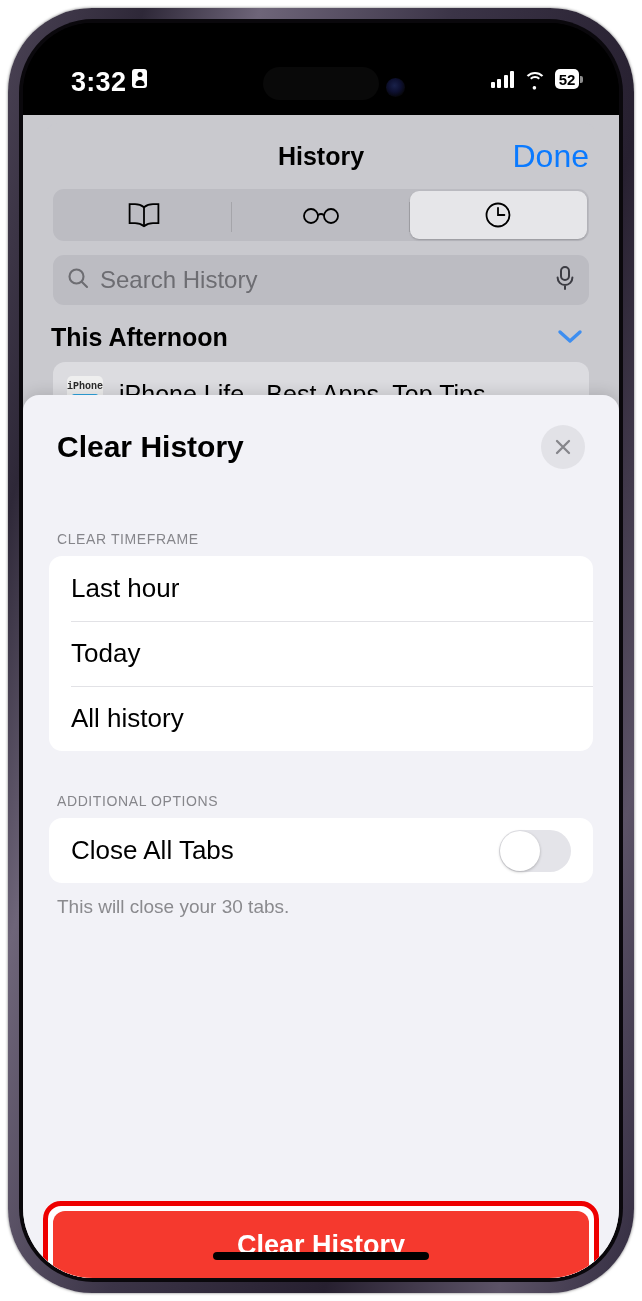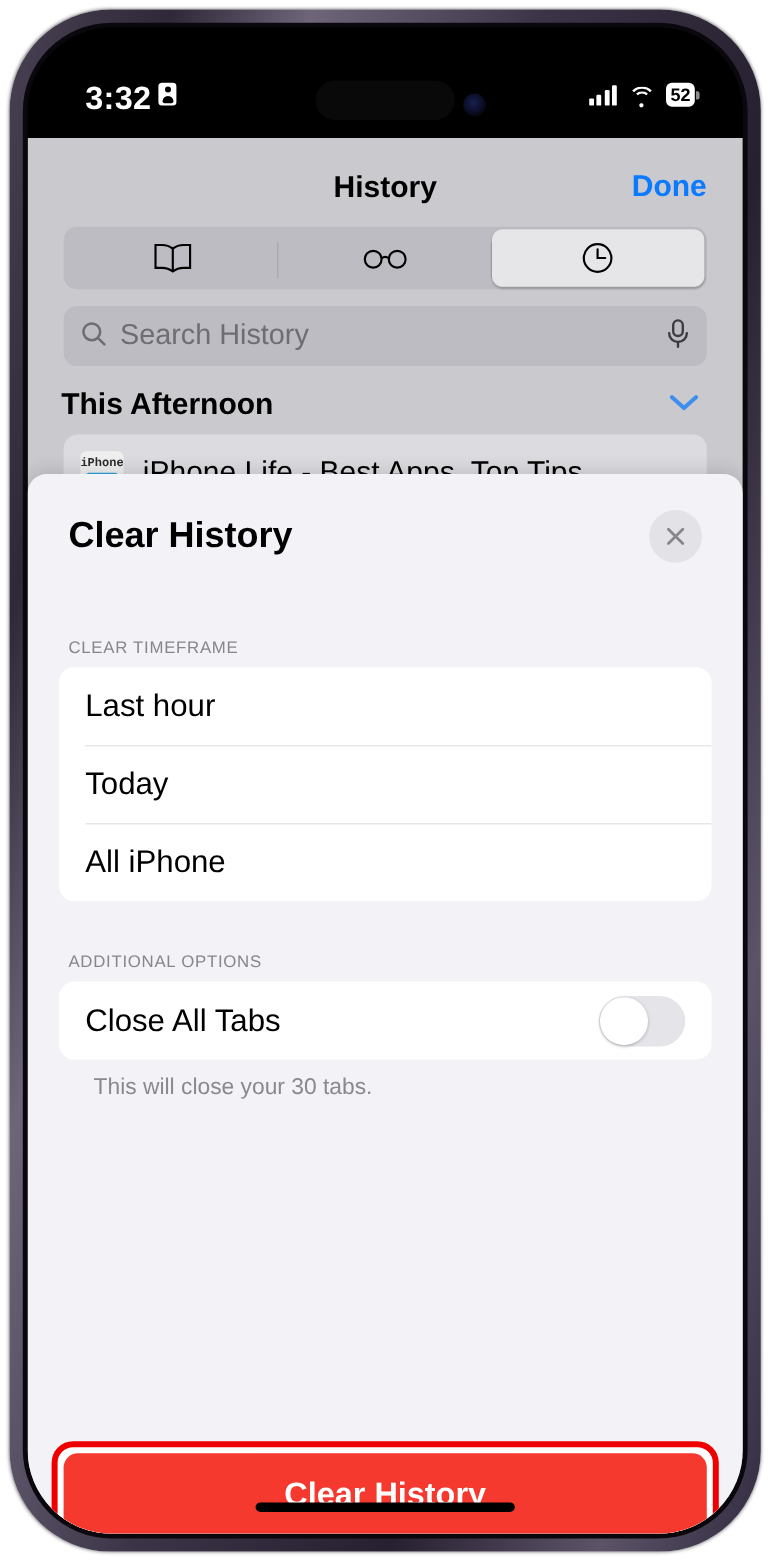--- a/index.html
+++ b/index.html
@@ -112,21 +112,21 @@
     position:absolute; left:22px; top:8px; right:22px; bottom:0;
     background:#c9c9ce; border-radius:14px 14px 0 0;
   }
   #panel-header {
     position:relative; height:66px;
     display:flex; align-items:center; justify-content:center;
   }
   #panel-title { font-size:25px; font-weight:bold; color:#000; }
   #done-button {
     position:absolute; right:8px; top:50%; transform:translateY(-50%);
-    font-size:25px; color:#0a7aff; font-weight:700;
+    font-size:32px; color:#0a7aff; font-weight:400;
   }
   #segmented-control {
     margin:0 8px; height:52px; border-radius:11px;
     background:#bcbcc2; display:flex; padding:2px; position:relative;
   }
   .segment {
     flex:1; display:flex; align-items:center; justify-content:center;
     border-radius:9px; position:relative;
   }
   .segment.selected { background:#e6e6e9; box-shadow:0 1px 2px rgba(0,0,0,.2); }
@@ -201,21 +201,21 @@
   .check { color:#0a7aff; font-size:30px; font-weight:bold; line-height:1; }
   .toggle {
     width:72px; height:42px; border-radius:21px; background:#e4e4e9;
     position:relative; flex:none;
   }
   .toggle .knob {
     position:absolute; left:1px; top:1px; width:40px; height:40px;
     border-radius:50%; background:#fff; box-shadow:0 1px 3px rgba(0,0,0,.25);
   }
   #footer-note {
-    font-size:19px; color:#8a8a8e; padding:13px 26px 0 34px;margin-left:21px;
+    font-size:19px; color:#8a8a8e; padding:13px 26px 0 34px;
   }
 
   
   #cta-annotation {
     position:absolute; left:20px; right:20px; top:806px;
     border:5px solid #ee0000; border-radius:18px; padding:5px;
     background:#fff;
   }
   #clear-history-button {
     height:68px; border-radius:12px; background:#f5392e;
@@ -327,21 +327,21 @@
     <div class="section-label">CLEAR TIMEFRAME</div>
 
     <div class="group">
       <div class="opt-row">
         <span class="opt-label">Last hour</span>
       </div>
       <div class="opt-row">
         <span class="opt-label">Today</span>
       </div>
       <div class="opt-row">
-        <span class="opt-label">All iPhone</span>
+        <span class="opt-label">All history</span>
       </div>
     </div>
 
     <div style="height:42px"></div>
 
     <div class="section-label">ADDITIONAL OPTIONS</div>
 
     <div class="group">
       <div class="opt-row">
         <span class="opt-label">Close All Tabs</span>

